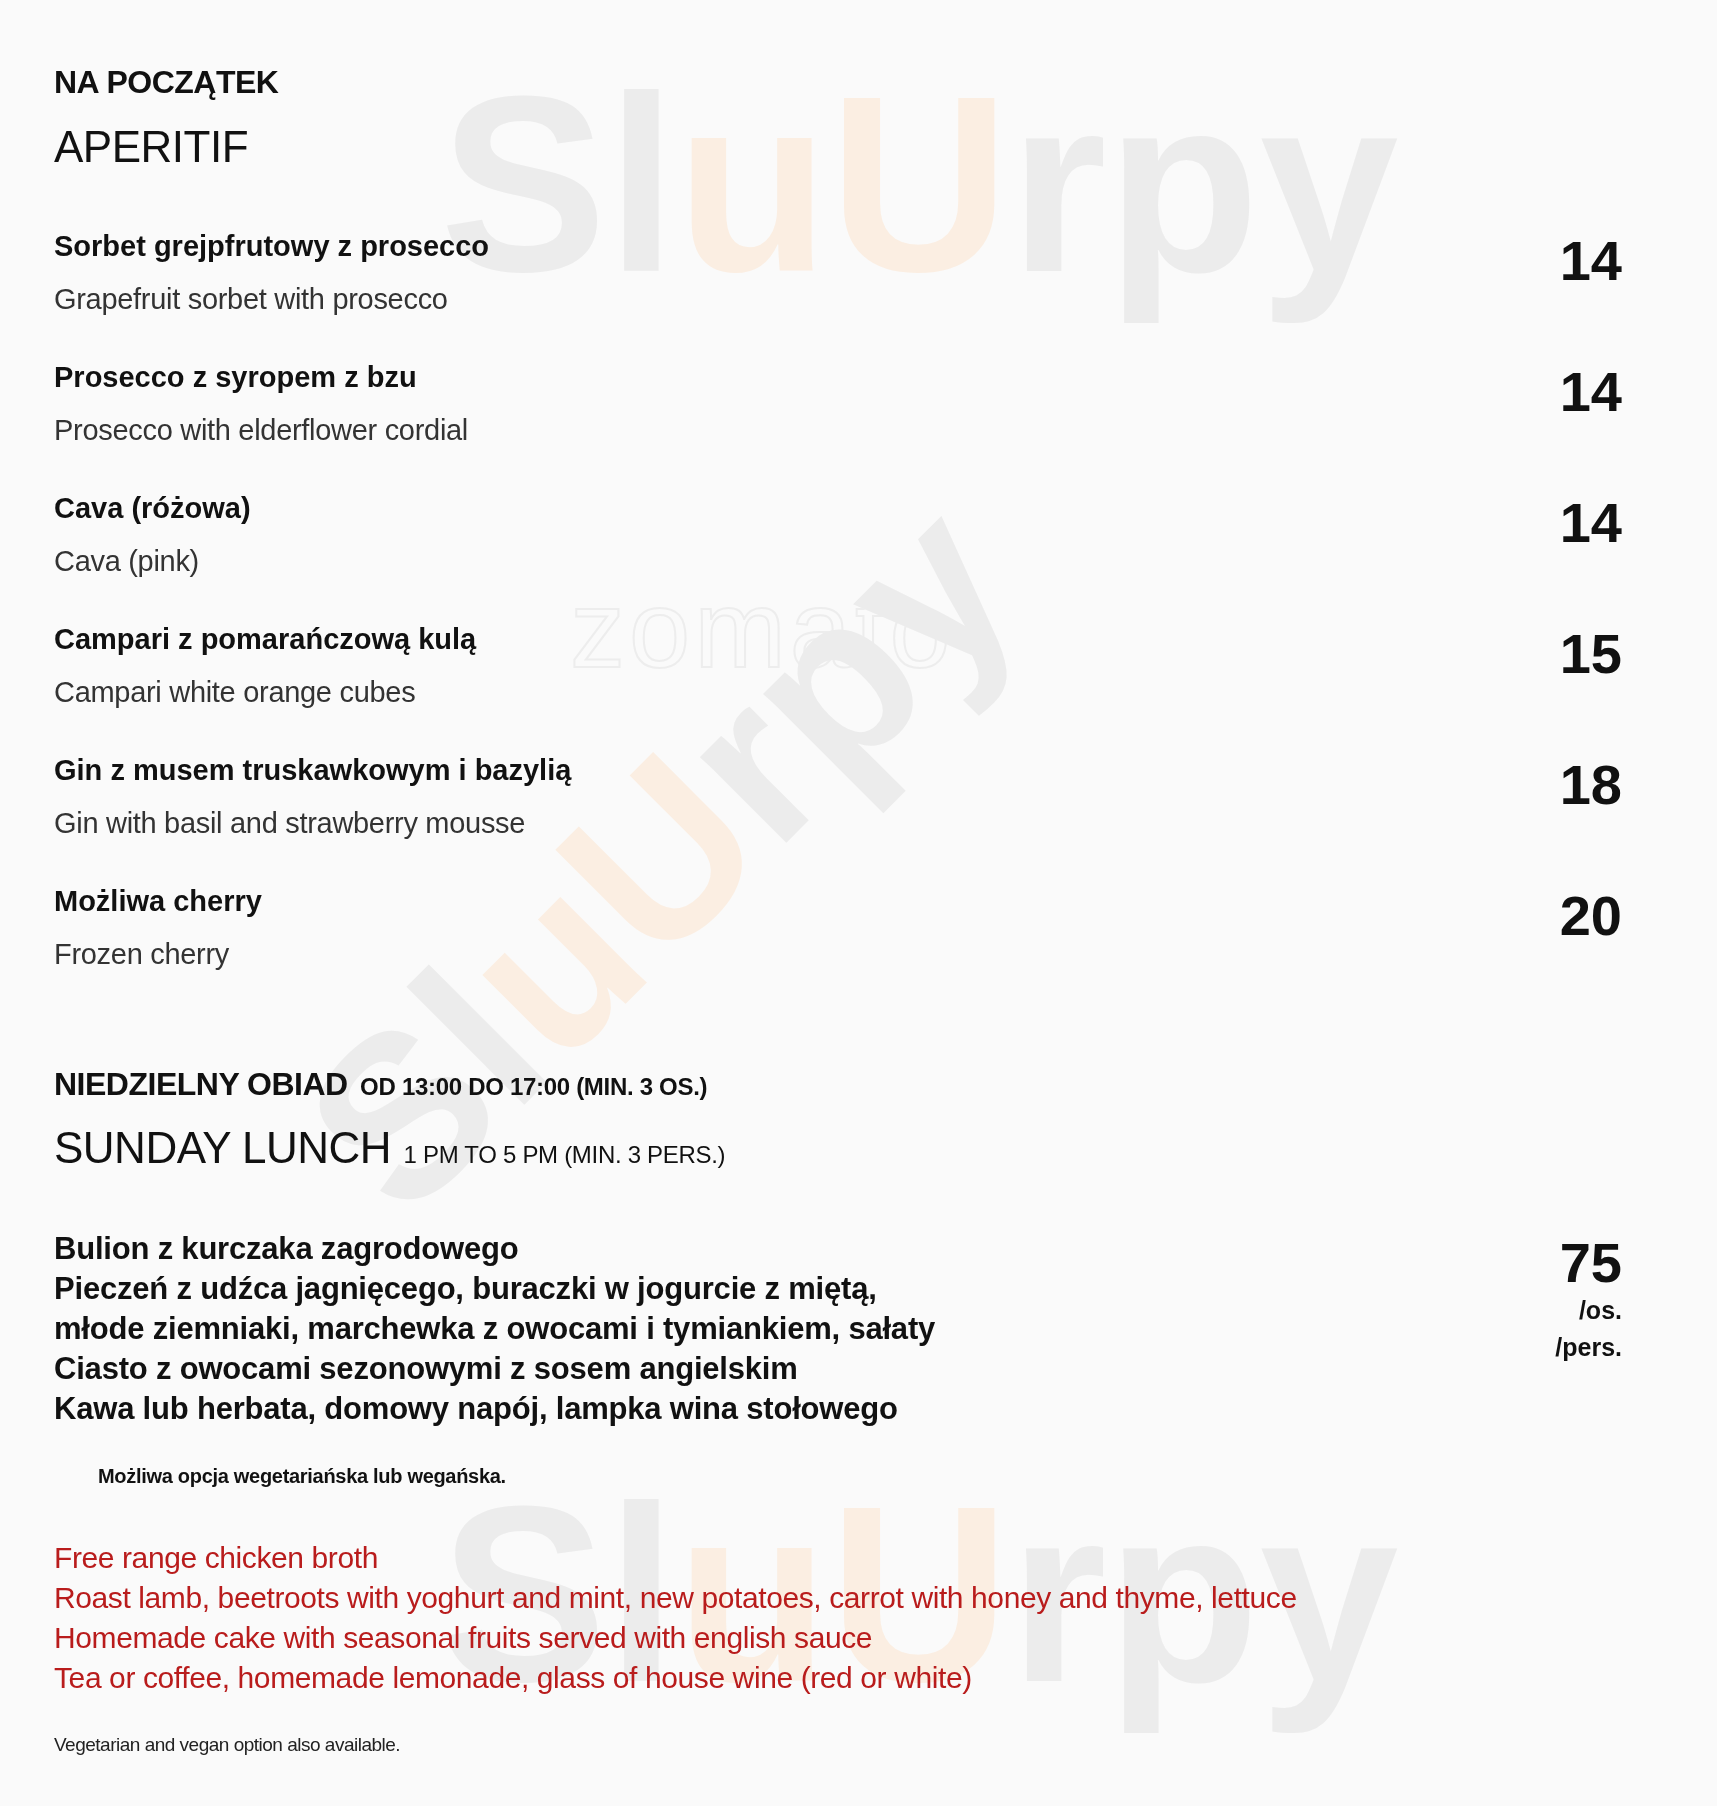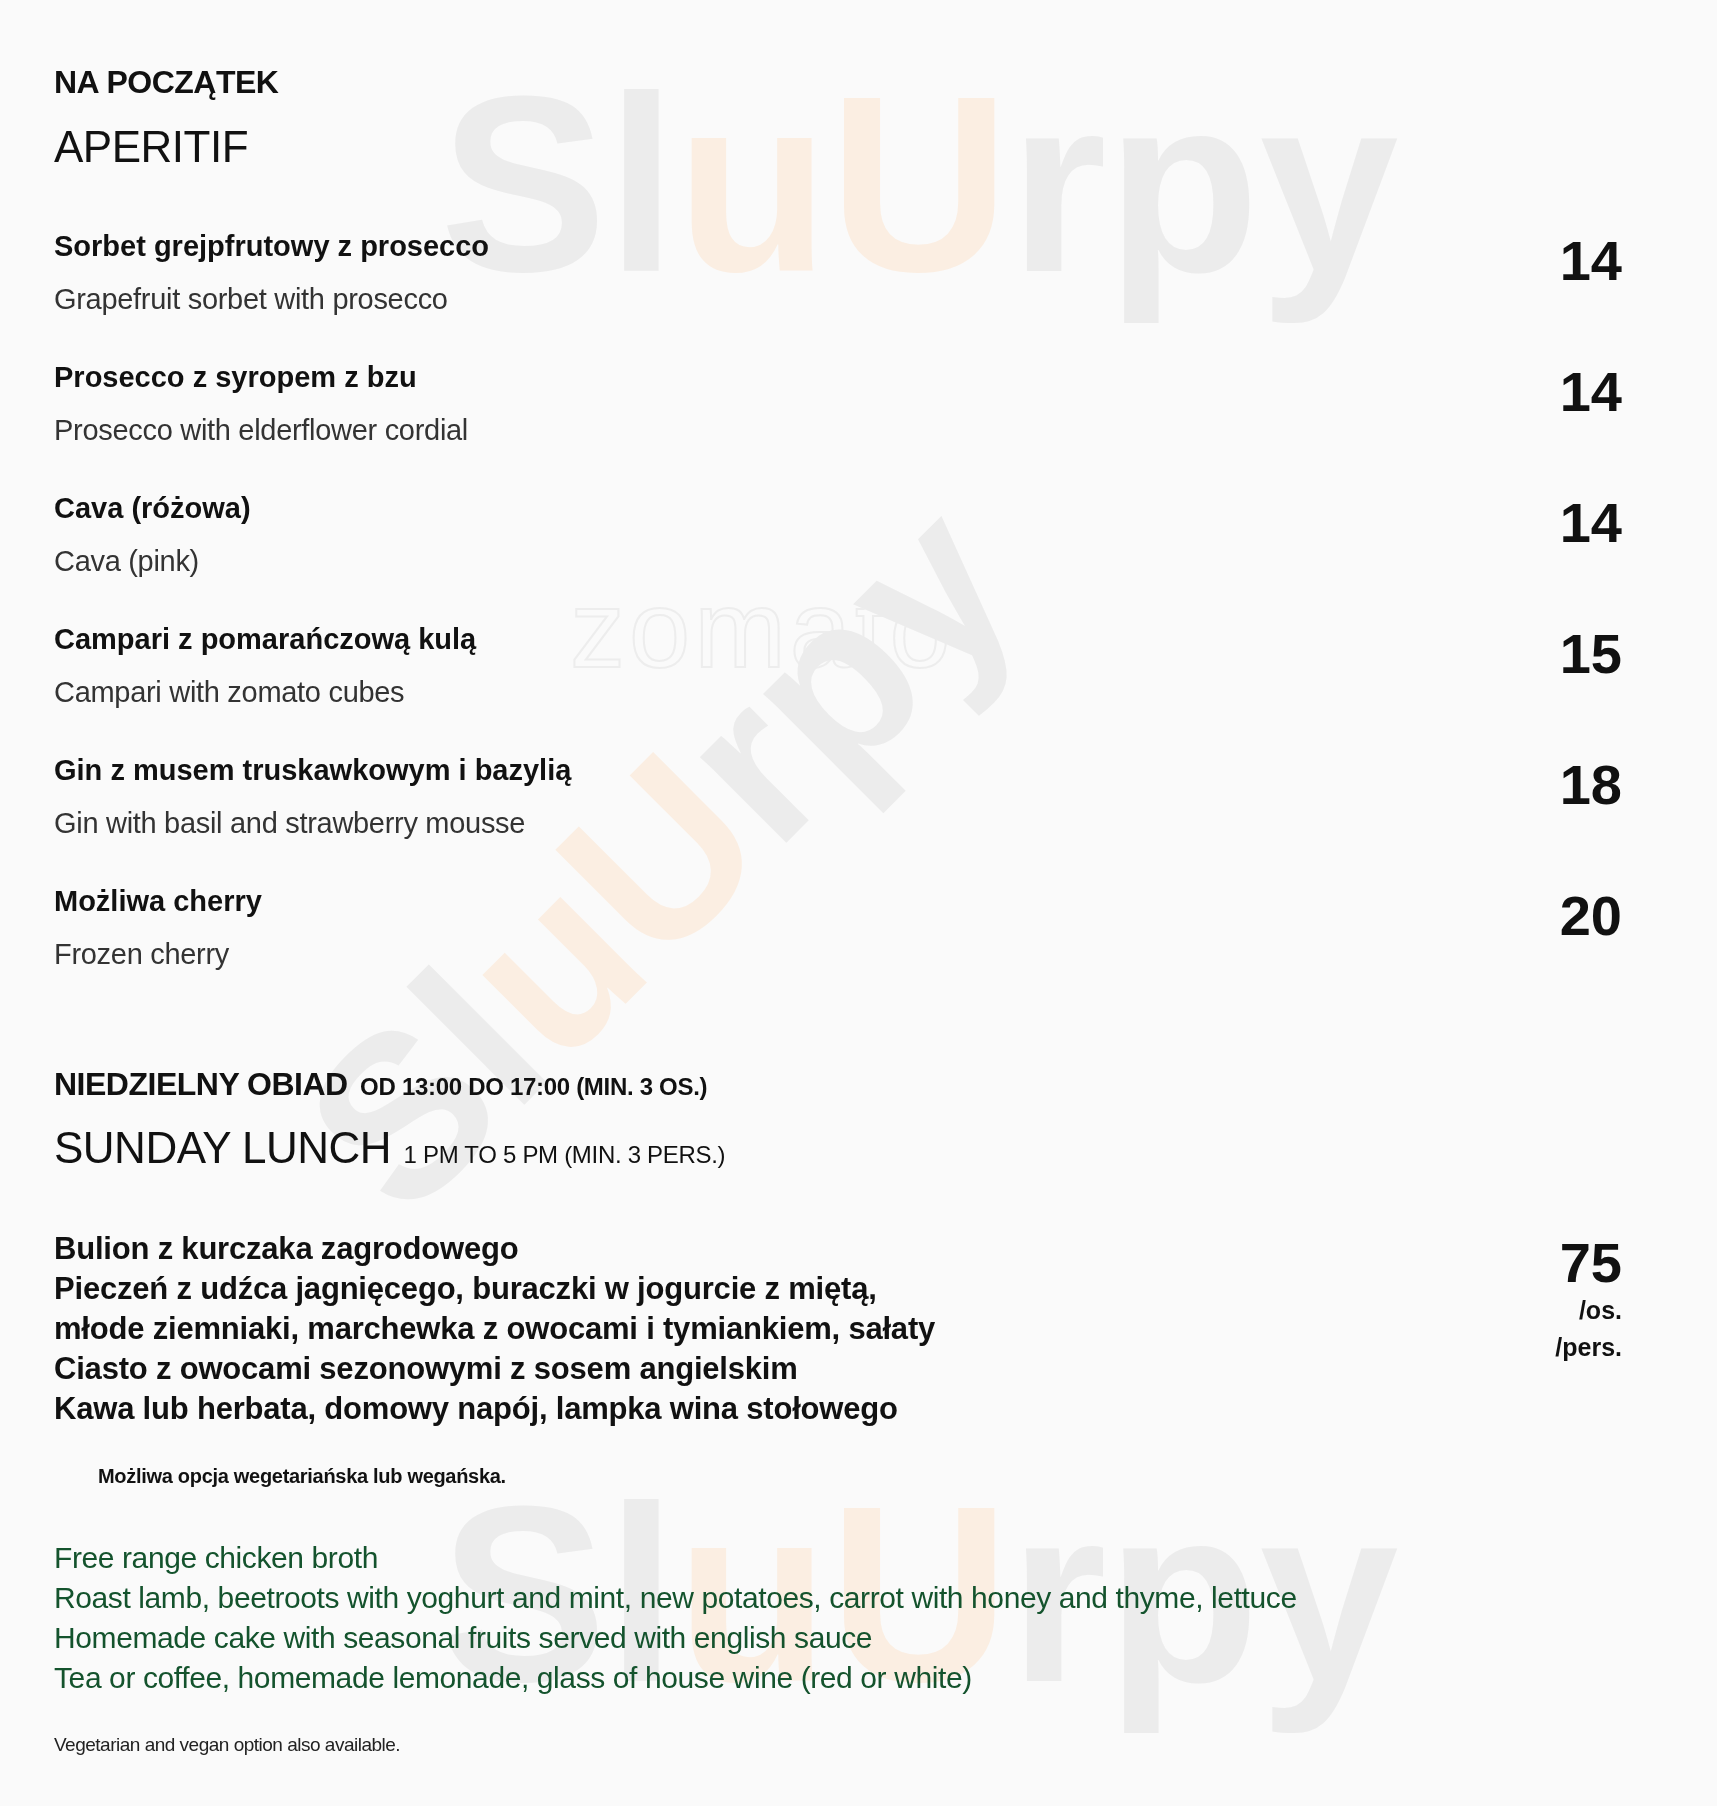--- a/index.html
+++ b/index.html
@@ -13,21 +13,21 @@
   .wm-orange { color:#fbeee2; }
   .abs { position:absolute; z-index:1; white-space:nowrap; }
   .sec-title { font-weight:bold; font-size:32px; letter-spacing:-0.5px; }
   .sec-sub { font-size:44px; letter-spacing:-0.5px; }
   .item-name { font-weight:bold; font-size:29px; }
   .item-desc { font-size:29px; color:#333; letter-spacing:-0.3px; }
   .price { font-weight:bold; font-size:56px; text-align:right; width:200px; }
   .inline-small-b { font-weight:bold; font-size:24px; letter-spacing:-0.3px; }
   .inline-small { font-size:24px; letter-spacing:-0.3px; }
   .pl-line { font-weight:bold; font-size:31px; letter-spacing:-0.2px; }
-  .en-line { font-size:30px; color:#14532d; letter-spacing:-0.4px; }
+  .en-line { font-size:30px; color:#b91c1c; letter-spacing:-0.4px; }
   .note-b { font-weight:bold; font-size:20px; letter-spacing:-0.3px;margin-left:44px; }
   .note { font-size:19px; letter-spacing:-0.5px; color:#222; }
   .per { font-weight:bold; font-size:25px; text-align:right; width:200px; }
 </style>
 </head>
 <body>
 
 <div class="wm wm-text" style="left:440px; top:60px; font-size:250px;">
   <span>Sl</span><span class="wm-orange">uU</span><span>rpy</span>
 </div>
@@ -54,21 +54,21 @@
   <div class="abs item-desc" style="left:54px; top:414px;">Prosecco with elderflower cordial</div>
   <div class="abs price" style="left:1422px; top:359px;">14</div>
 </div>
 <div>
   <div class="abs item-name" style="left:54px; top:492px;">Cava (różowa)</div>
   <div class="abs item-desc" style="left:54px; top:545px;">Cava (pink)</div>
   <div class="abs price" style="left:1422px; top:490px;">14</div>
 </div>
 <div>
   <div class="abs item-name" style="left:54px; top:623px;">Campari z pomarańczową kulą</div>
-  <div class="abs item-desc" style="left:54px; top:676px;">Campari with zomato cubes</div>
+  <div class="abs item-desc" style="left:54px; top:676px;">Campari white orange cubes</div>
   <div class="abs price" style="left:1422px; top:621px;">15</div>
 </div>
 <div>
   <div class="abs item-name" style="left:54px; top:754px;">Gin z musem truskawkowym i bazylią</div>
   <div class="abs item-desc" style="left:54px; top:807px;">Gin with basil and strawberry mousse</div>
   <div class="abs price" style="left:1422px; top:752px;">18</div>
 </div>
 <div>
   <div class="abs item-name" style="left:54px; top:885px;">Możliwa cherry</div>
   <div class="abs item-desc" style="left:54px; top:938px;">Frozen cherry</div>

